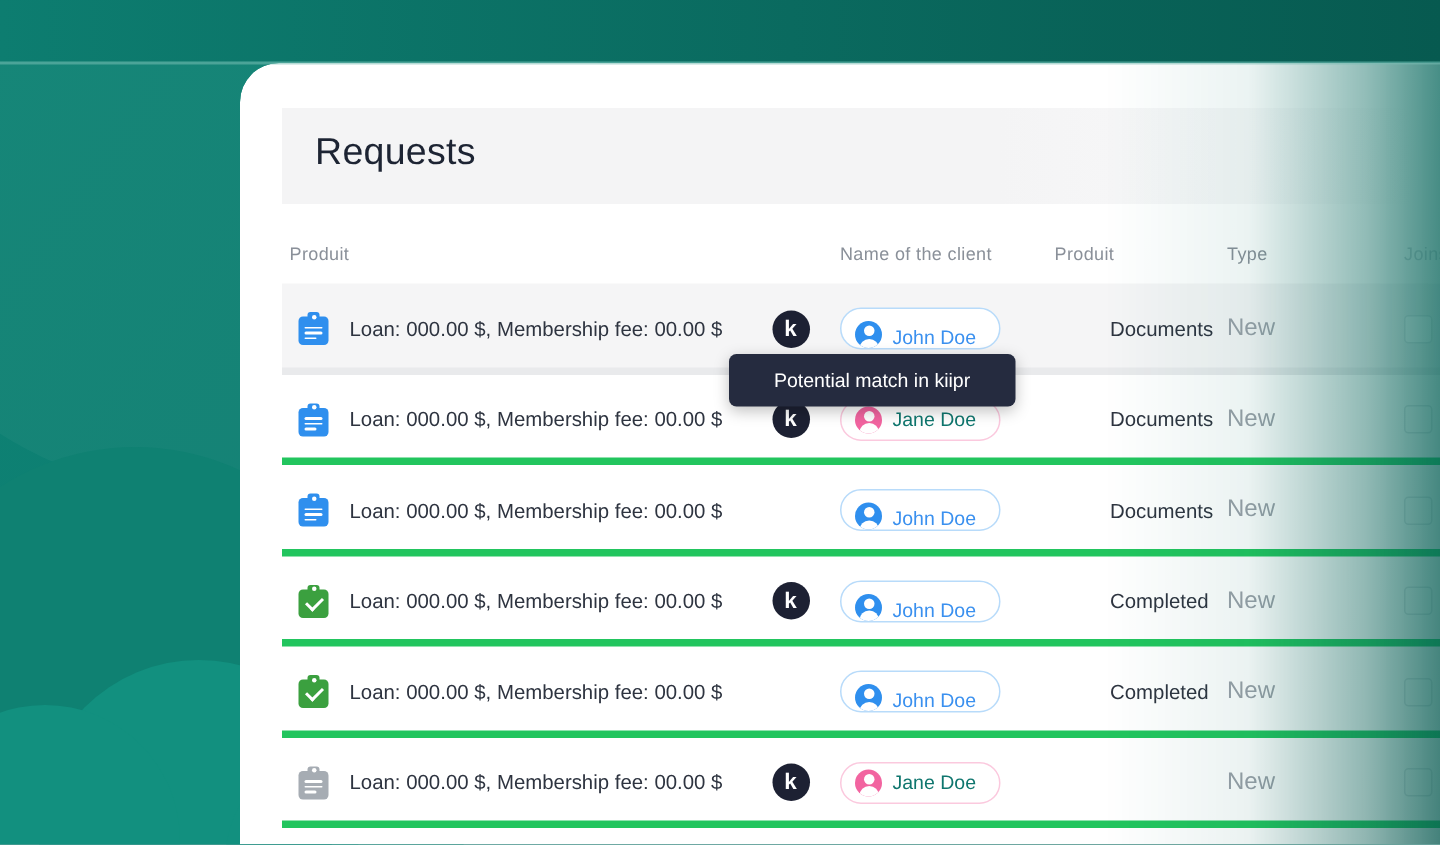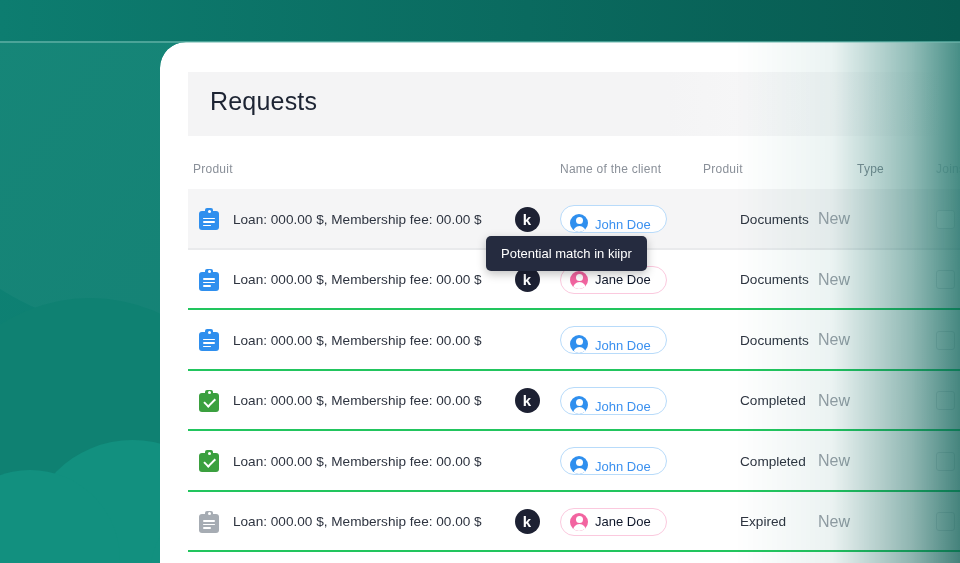--- a/index.html
+++ b/index.html
@@ -73,28 +73,28 @@
     position:absolute; left:28px; top:120px;
     width:772px; height:28px;
   }
   .colh {
     position:absolute; top:0;
     font-size:12px; color:#8a9099; letter-spacing:.25px; white-space:nowrap;
   }
   .colh.c-produit { left:5px; }
   .colh.c-name    { left:372px; }
   .colh.c-status  { left:515px; }
-  .colh.c-type    { left:630px;margin-left:39px; }
+  .colh.c-type    { left:630px; }
   .colh.c-joins   { left:748px; color:#cfd3d8; }
 
   
   #rows { position:absolute; left:28px; top:147px; width:772px; }
   .row {
     position:relative; height:60.5px; width:772px;
-    border-bottom:2px solid #22c55e;
+    border-bottom:5px solid #22c55e;
   }
   .row.highlight { background:#f5f5f6; border-bottom-color:#e9eaec; }
 
   .cell { position:absolute; top:0; height:60.5px; display:flex; align-items:center; }
   .cell.c-icon    { left:6px;   width:30px; justify-content:center; }
   .cell.c-product { left:45px; }
   .cell.c-kbadge  { left:322px; width:34px; justify-content:center; }
   .cell.c-name    { left:372px; }
   .cell.c-status  { left:515px;margin-left:37px; }
   .cell.c-type    { left:630px; }
@@ -141,21 +141,21 @@
 
   
   .pill {
     display:inline-flex; align-items:center; gap:7px;
     height:28px; padding:0 15px 0 9px;
     border-radius:14px; border:1px solid;
     font-size:13px; white-space:nowrap;
     background:#ffffff;
   }
   .pill.blue { border-color:#b8dbfa; color:#3a90ef;align-items:flex-end; }
-  .pill.pink { border-color:#fbc9de; color:#0f172a; }
+  .pill.pink { border-color:#fbc9de; color:#0f766e; }
   .pill .avatar {
     position:relative; width:18px; height:18px; border-radius:50%;
     flex:0 0 18px; overflow:hidden;
   }
   .pill.blue .avatar { background:#2f8fee; }
   .pill.pink .avatar { background:#f264a0; }
   .pill .avatar .head {
     position:absolute; left:5.5px; top:3px; width:7px; height:7px;
     border-radius:50%; background:#fff;
   }
@@ -167,21 +167,21 @@
   
   .checkbox {
     width:19px; height:19px; border:1px solid #e2e5e8;
     border-radius:3px; background:#fff;
   }
 
   
   #tooltip {
     position:absolute; left:486px; top:236px;
     background:#252b3f; color:#ffffff;
-    font-size:13px; padding:10px 15px;
+    font-size:13px; padding:10px 30px;
     border-radius:5px; white-space:nowrap;
     z-index:30;
     box-shadow:0 3px 10px rgba(0,0,0,.25);
   }
 </style>
 </head>
 <body>
 
 <div id="bg">
   <div class="halo"></div>
@@ -397,23 +397,20 @@
           </div>
           <div class="cell c-name">
             <span class="pill pink">
               <span class="avatar">
                 <span class="head"></span>
                 <span class="shoulders"></span>
               </span>
               <span>Jane Doe</span>
             </span>
           </div>
-          <div class="cell c-status">
-            <span class="status-text">Expired</span>
-          </div>
           <div class="cell c-type">
             <span class="type-text">New</span>
           </div>
           <div class="cell c-join">
             <span class="checkbox"></span>
           </div>
         </div>
       </div>
   </div>
 </div>

